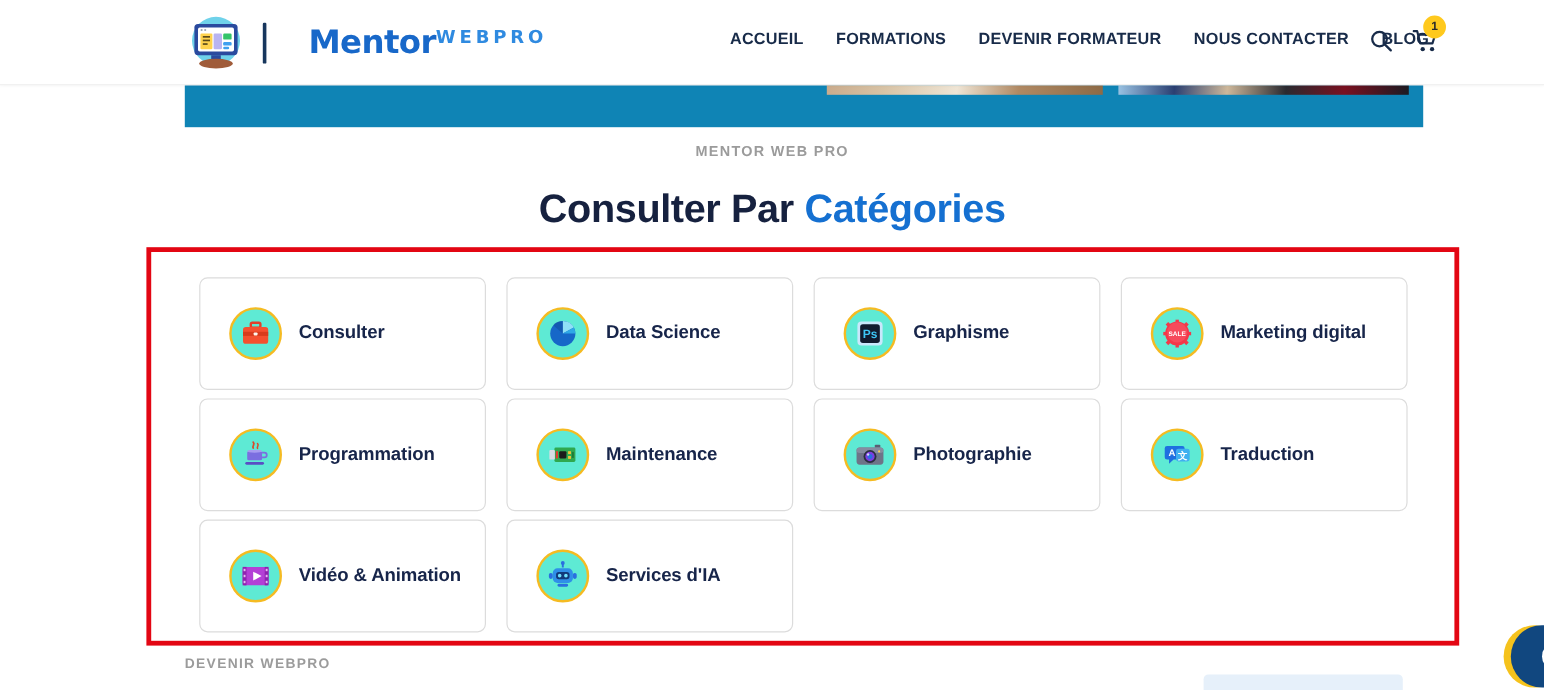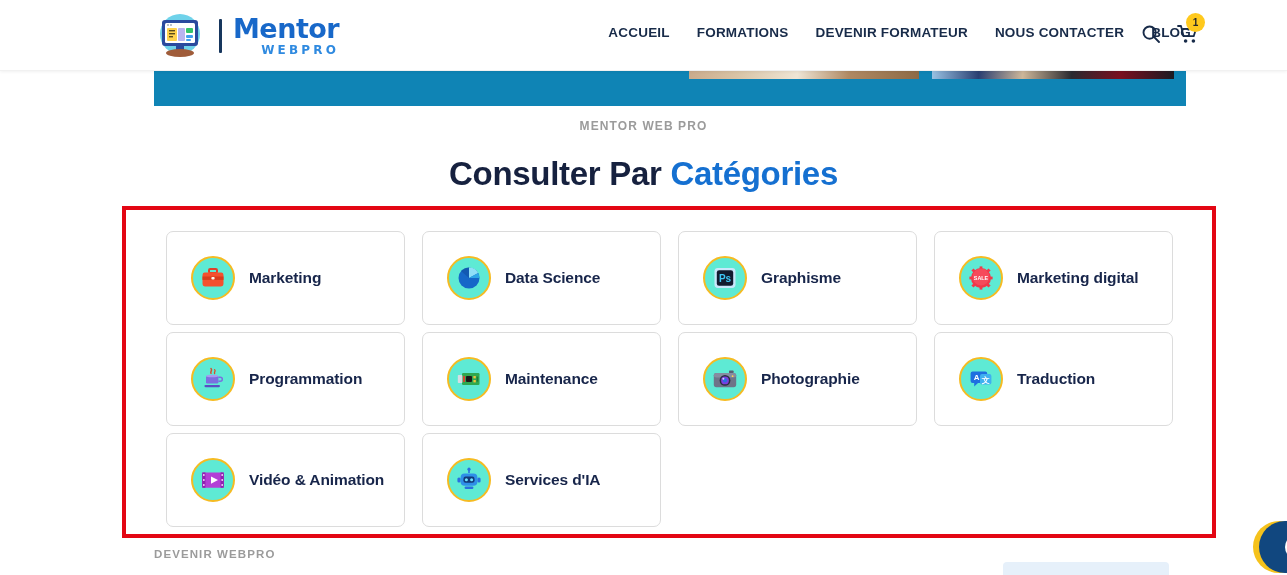--- a/index.html
+++ b/index.html
@@ -17,27 +17,27 @@
     background: #ffffff; border-bottom: 1px solid #f1f1f1;
     box-shadow: 0 1px 3px rgba(0,0,0,0.06);
     z-index: 30;
   }
   .logo-wrap {
     position: absolute; left: 152px; top: 12px;
     display: flex; align-items: center; gap: 11px;
   }
   .logo-mark { width: 56px; height: 47px; position: relative; }
   .logo-divider { width: 3px; height: 34px; background: #17365d; border-radius: 1px; }
-  .logo-text { display: flex; flex-direction: column; line-height: 1; }
+  .logo-text { display: flex; flex-direction: row; line-height: 1; margin-left: 24px; }
   .logo-title {
     font-size: 27px; font-weight: bold; color: #1868c9;
     letter-spacing: -0.5px; font-family: "DejaVu Sans", sans-serif;
   }
   .logo-sub {
-    font-size: 12px; font-weight: bold; color: #2f8ae0;
+    font-size: 15px; font-weight: bold; color: #2f8ae0;
     letter-spacing: 3.2px; margin-top: 2px; text-align: right;
     font-family: "DejaVu Sans", sans-serif;
   }
 
   .nav {
     position: absolute; right: 96px; top: 25px;
     display: flex; align-items: flex-end; gap: 27px;
   }
   .nav a {
     font-size: 13.5px; font-weight: bold; color: #182b49;
@@ -208,21 +208,21 @@
 
     <div class="cat-card">
       <span class="cat-icon">
         <svg width="26" height="26" viewBox="0 0 26 26">
           <rect x="9" y="4" width="8" height="4" rx="1.3" fill="none" stroke="#e0402a" stroke-width="2"></rect>
           <rect x="2.5" y="7.5" width="21" height="14" rx="2.4" fill="#f4502f"></rect>
           <rect x="2.5" y="11.5" width="21" height="3.4" fill="#d83b1c"></rect>
           <rect x="11.4" y="12" width="3.2" height="2.6" rx="0.8" fill="#fff7ef"></rect>
         </svg>
       </span>
-      <span class="cat-label">Marketing</span>
+      <span class="cat-label">Consulter</span>
     </div>
 
     <div class="cat-card">
       <span class="cat-icon">
         <svg width="26" height="26" viewBox="0 0 26 26">
           <circle cx="13" cy="13" r="10.5" fill="#1667c8"></circle>
           <path d="M13 13 L13 2.5 A10.5 10.5 0 0 1 22.2 7.9 Z" fill="#8fe0f7"></path>
           <path d="M13 13 L22.2 7.9 A10.5 10.5 0 0 1 23.5 13 Z" fill="#2ea8e6"></path>
           <path d="M13 13 L13 2.5 A10.5 10.5 0 0 0 5 6 Z" fill="#0b3f86" opacity="0.35"></path>
         </svg>

